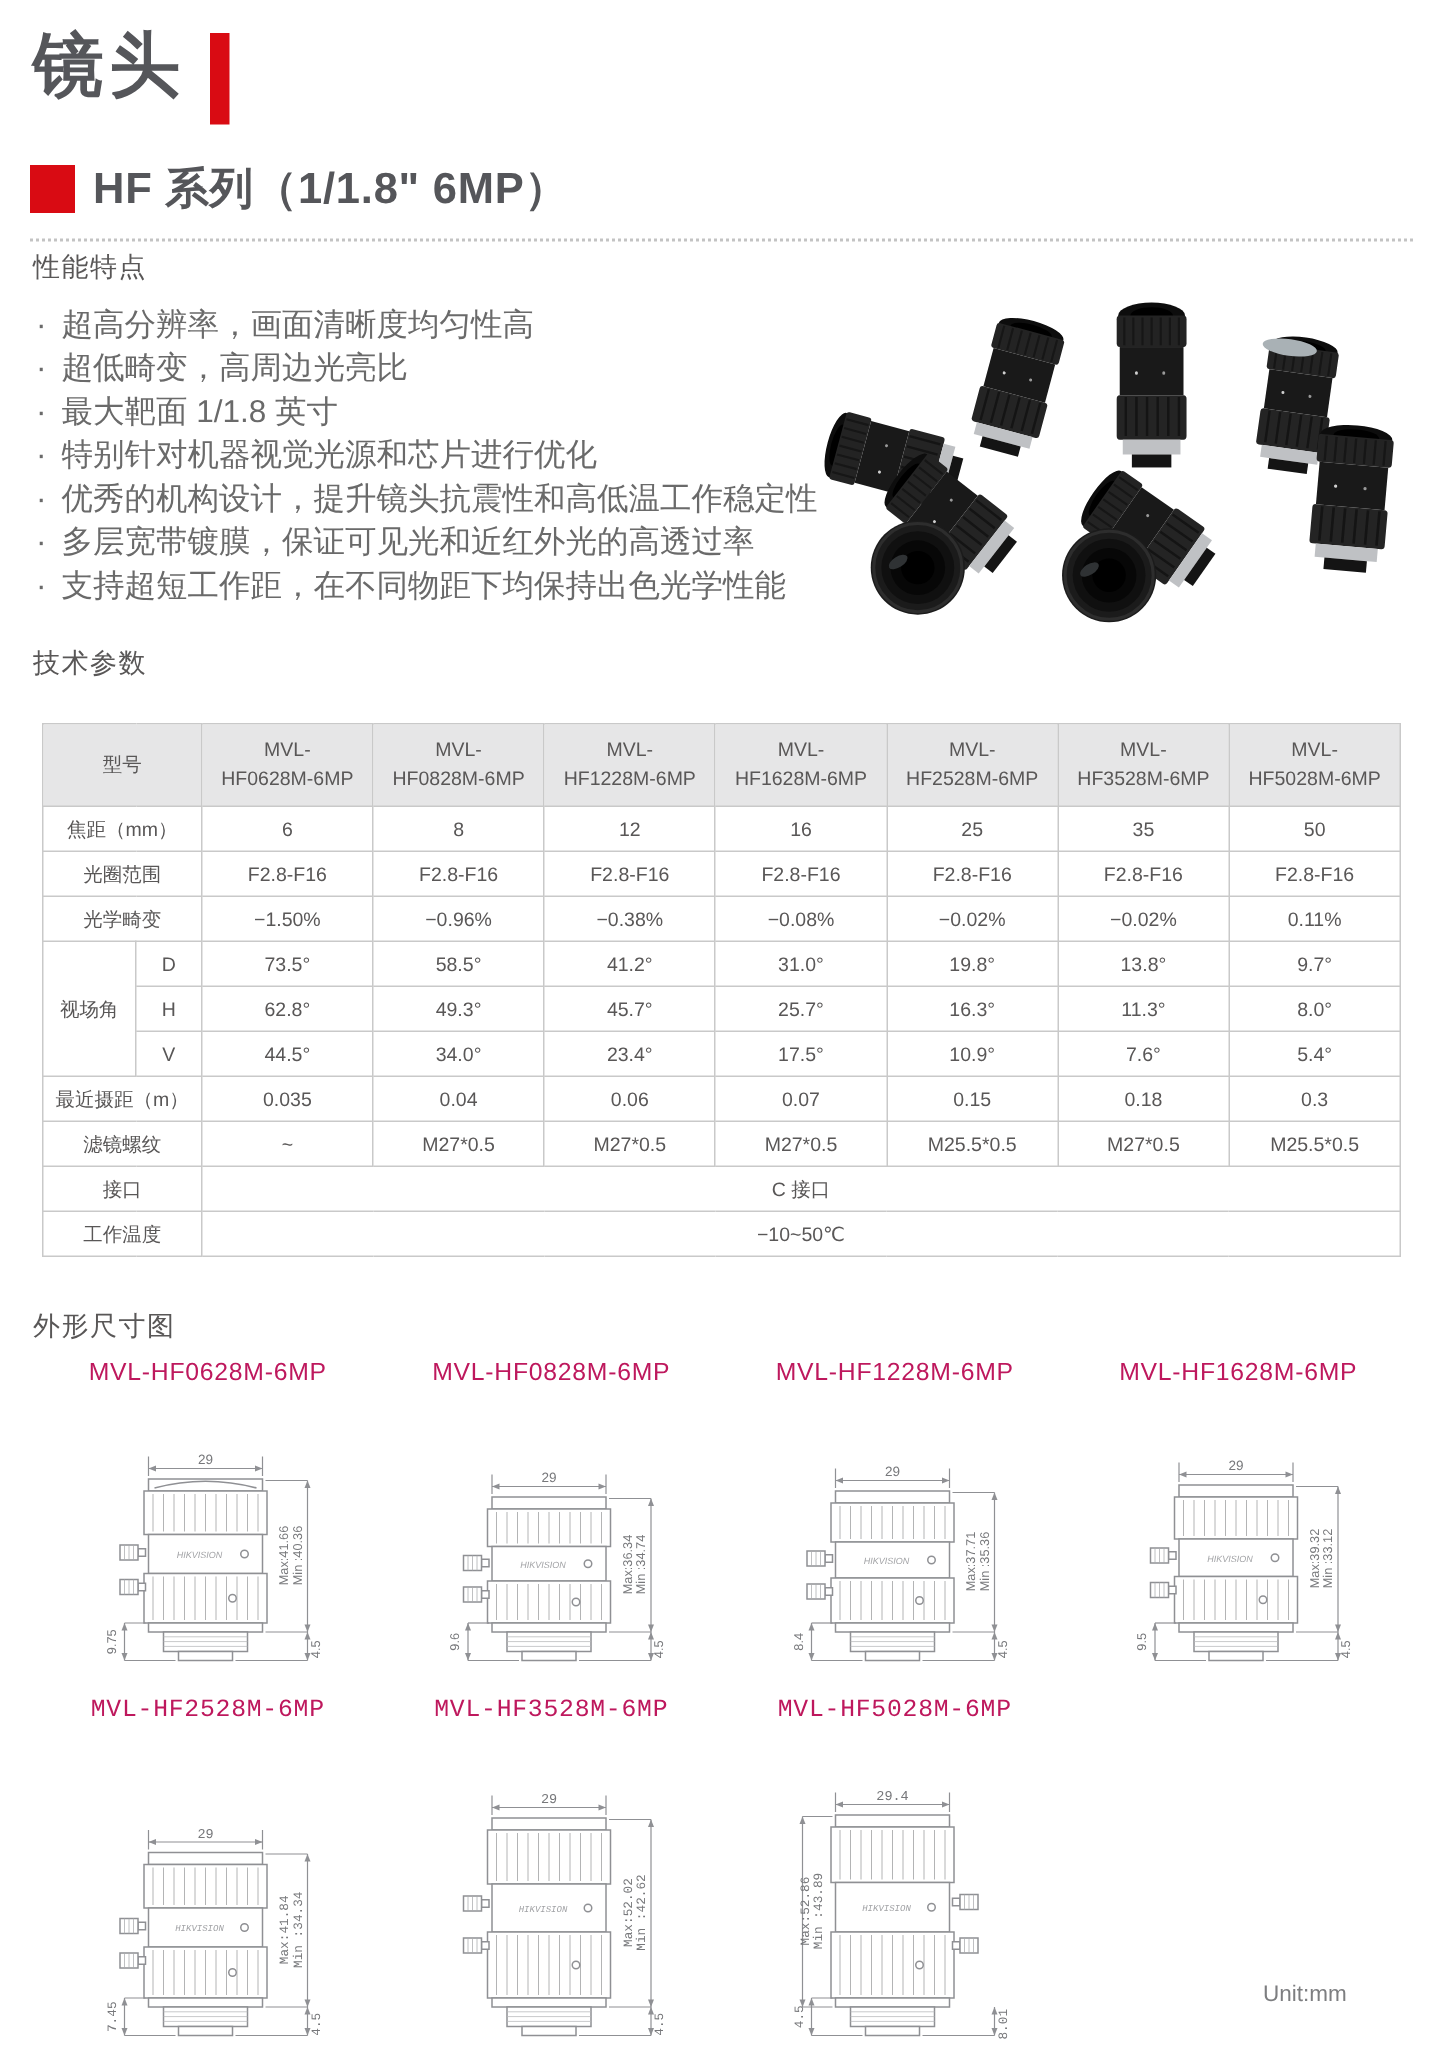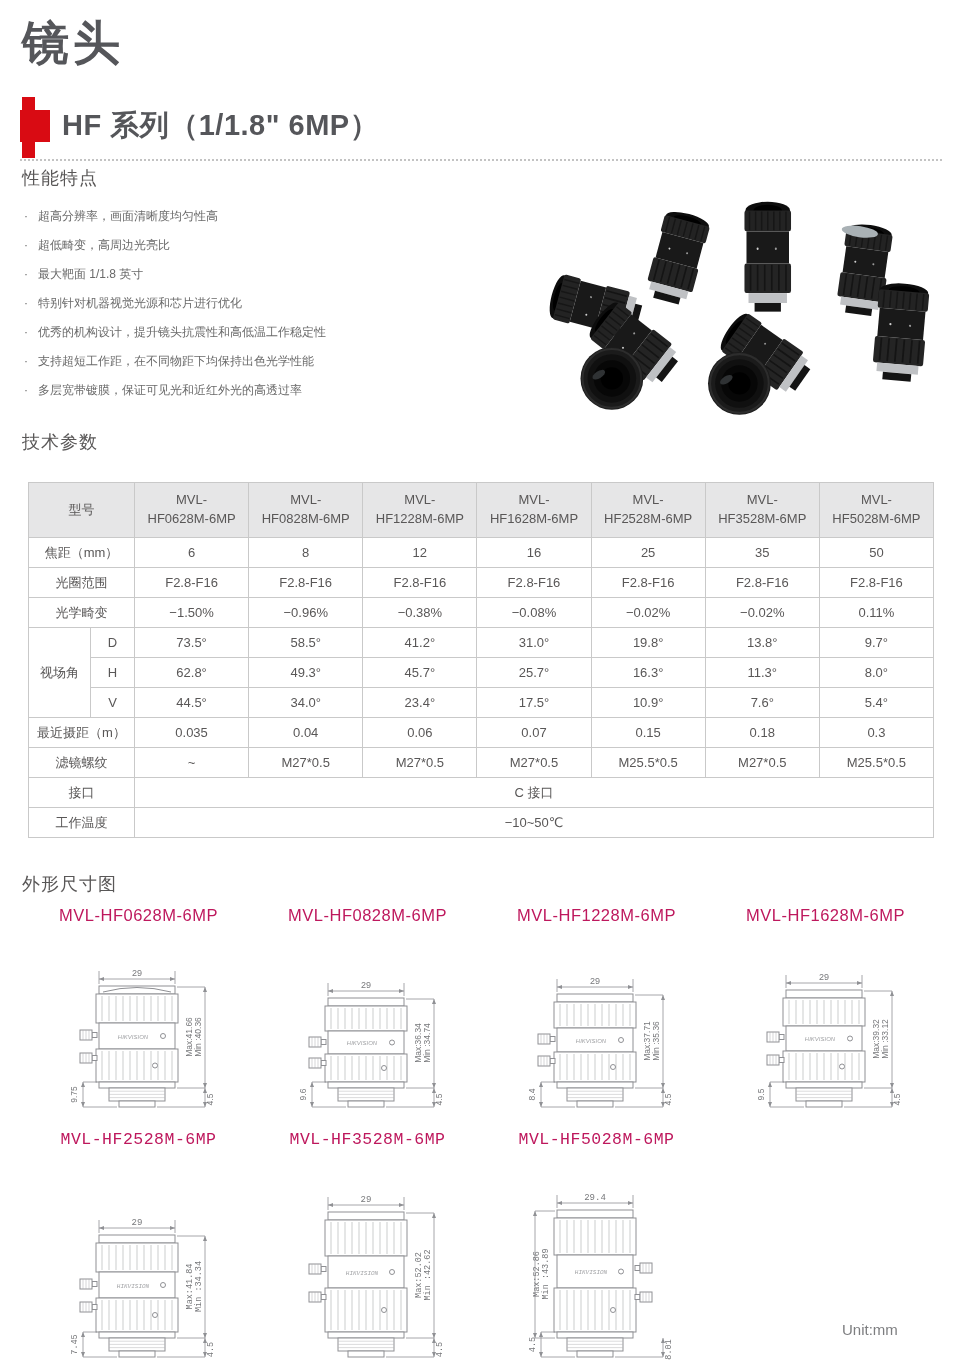--- a/index.html
+++ b/index.html
@@ -1,32 +1,32 @@
 <!DOCTYPE html>
 <html style="--red: #D90B13;"><head>
 <meta charset="utf-8">
 <style>
   :root{ --red:#D90B13; }
   html,body{margin:0;padding:0;background:#fff;}
   body{font-family:"Liberation Sans","DejaVu Sans",sans-serif;color:#595757;}
   .page{position:relative;width:962px;height:1363px;background:#fff;overflow:hidden;}
 
-  .title-row{position:absolute;left:22px;top:14px;display:flex;align-items:flex-start;gap:16px;flex-direction:column;}
+  .title-row{position:absolute;left:22px;top:14px;display:flex;align-items:flex-start;gap:16px;}
   .page-title{font-size:47px;font-weight:bold;color:#55565a;letter-spacing:4px;line-height:1.25;}
   .title-bar{width:13px;height:61px;background:var(--red);margin-top:8px;}
 
   .series-row{position:absolute;left:20px;top:106px;width:922px;display:flex;align-items:center;gap:12px;
               padding-bottom:13px;border-bottom:2px dotted #c3c3c3;}
   .series-square{width:30px;height:32px;background:var(--red);flex:0 0 auto;}
   .series-title{font-size:29px;font-weight:bold;color:#55565a;letter-spacing:0.5px;}
 
   .sec-h{font-size:18px;color:#595757;font-weight:400;letter-spacing:1px;}
   .features{position:absolute;left:22px;top:166px;width:530px;}
   .features ul{list-style:none;margin:12px 0 0 2px;padding:0;}
-  .features li{font-size:12px;color:#6a6a6a;line-height:29px;white-space:nowrap;}
+  .features li{font-size:21px;color:#6a6a6a;line-height:29px;white-space:nowrap;}
   .features li::before{content:"·";margin-right:10px;color:#6a6a6a;}
 
   .photo{position:absolute;left:540px;top:188px;width:415px;height:228px;}
 
   .tech-h{position:absolute;left:22px;top:430px;}
 
   table.spec{position:absolute;left:28px;top:482px;width:906px;border-collapse:collapse;table-layout:fixed;}
   .spec th,.spec td{border:1px solid #c9c9c9;font-size:13px;color:#595757;text-align:center;
                     font-weight:400;padding:0;height:29px;overflow:hidden;}
   .spec thead th{background:#e6e6e7;height:54px;line-height:1.45;}
@@ -59,22 +59,22 @@
   </div>
 
   <div class="features">
     <div class="sec-h">性能特点</div>
     <ul>
         <li>超高分辨率，画面清晰度均匀性高</li>
         <li>超低畸变，高周边光亮比</li>
         <li>最大靶面 1/1.8 英寸</li>
         <li>特别针对机器视觉光源和芯片进行优化</li>
         <li>优秀的机构设计，提升镜头抗震性和高低温工作稳定性</li>
+        <li>多层宽带镀膜，保证可见光和近红外光的高透过率</li>
         <li>支持超短工作距，在不同物距下均保持出色光学性能</li>
-        <li>多层宽带镀膜，保证可见光和近红外光的高透过率</li>
       </ul>
   </div>
 
   <svg class="photo" viewBox="0 0 410 225" aria-hidden="true">
     <defs>
       <g id="sl">
         <ellipse cx="23" cy="7" rx="22" ry="7" fill="#0d0d0d"></ellipse>
         <ellipse cx="23" cy="7" rx="14" ry="4.5" fill="#000"></ellipse>
         <rect x="0" y="7" width="46" height="17" rx="2" fill="#232323"></rect>
         <path d="M5 8v15M11 8v15M17 8v15M23 8v15M29 8v15M35 8v15M41 8v15" stroke="#161616" stroke-width="1.4"></path>

